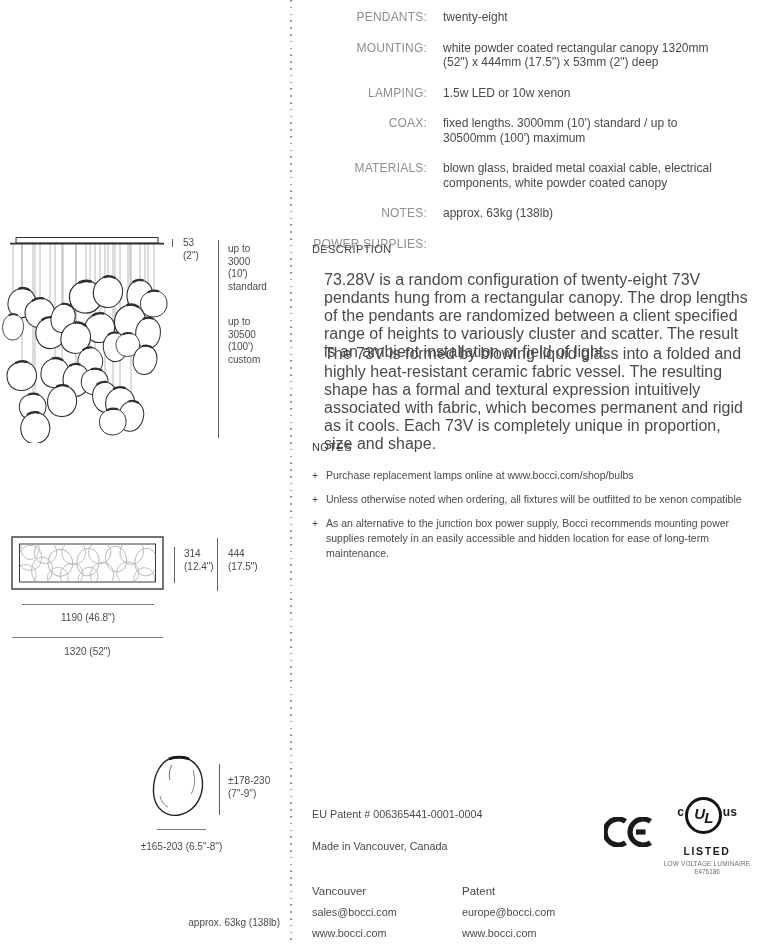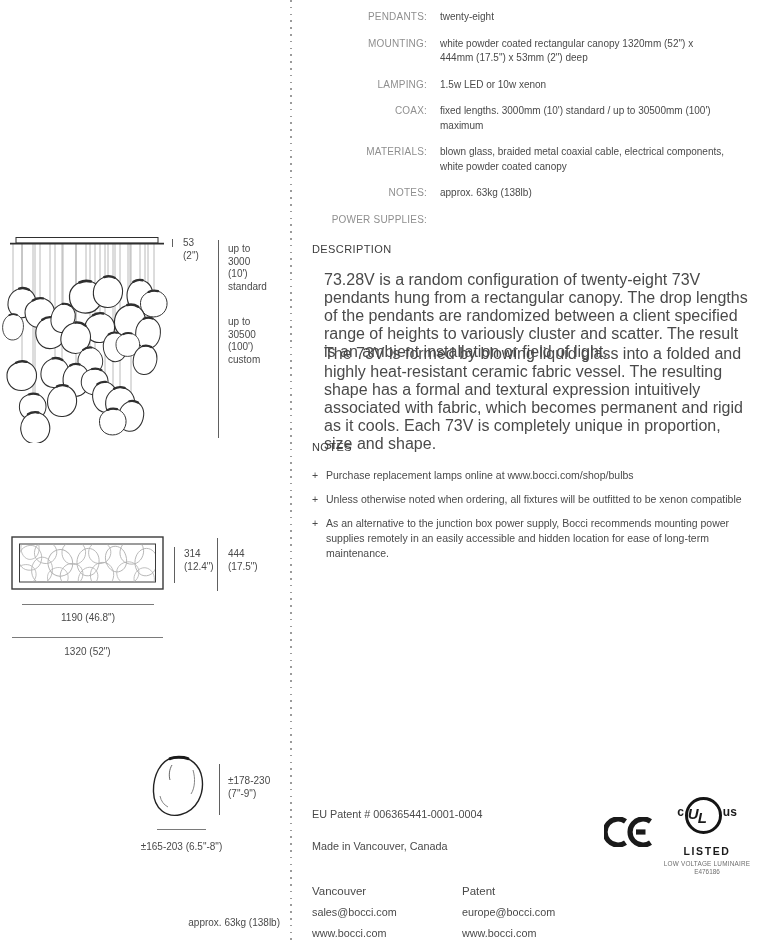--- a/index.html
+++ b/index.html
@@ -19,21 +19,21 @@
   .hline { position:absolute; height:1px; background:#7a7a7a; }
 
   .dim { position:absolute; font-size:10px; line-height:12.5px; color:#4a4a4a; }
   .pre { white-space:pre-line; }
   .ctr { text-align:center; }
   .rgt { text-align:right; }
 
   
   .specs { position:absolute; left:312px; top:10px; width:430px;
     display:grid; grid-template-columns:115px 288px; column-gap:13px; row-gap:12px;
-    font-size:10px; line-height:14.5px; }
+    font-size:12px; line-height:14.5px;gap:16px; }
   .spec-label { color:#8f8f8f; text-align:right; letter-spacing:.2px; }
   .spec-value { color:#4a4a4a; }
 
   .heading { position:absolute; left:312px; font-size:11px; color:#3c3c3c; letter-spacing:.4px; }
   .para { position:absolute; left:324px; width:424px; font-size:16px; line-height:18px; color:#4a4a4a; }
 
   .notes-list { position:absolute; left:312px; top:468px; width:434px; font-size:10.5px; line-height:15px; }
   .note { display:flex; margin-bottom:9px; }
   .note-marker { width:14px; flex:0 0 14px; color:#4a4a4a; }
 
@@ -41,21 +41,21 @@
   .contacts { position:absolute; left:312px; top:881px; display:flex; font-size:10.8px; line-height:21px; }
   .contact-col { width:150px; }
   .contact-city { font-size:11.5px; }
 
   
   .ce-logo { position:absolute; left:604px; top:817px; width:50px; height:30px; }
   .ul-block { position:absolute; left:654px; top:797px; width:106px; text-align:center; color:#1a1a1a; }
   .ul-row { display:flex; justify-content:center; align-items:flex-start; }
   .ul-side { font-weight:bold; font-size:12px; line-height:12px; margin-top:9px; }
   .ul-circle { width:37px; height:37px; border:3.5px solid #141414; border-radius:50%;
-    display:flex; align-items:center; margin:0 1px; }
+    display:flex; align-items:center; justify-content:center; margin:0 1px; }
   .ul-letters { font-weight:bold; font-style:italic; font-size:15px; letter-spacing:-1px; }
   .ul-letters .u { position:relative; top:-2px; } .ul-letters .l { position:relative; top:2px; }
   .ul-listed { font-weight:bold; font-size:10.5px; letter-spacing:1.6px; margin-top:11px; }
   .ul-small { font-size:6.4px; line-height:8px; color:#6e6e6e; margin-top:3px; letter-spacing:.2px; }
   .ul-small2 { font-size:6.4px; line-height:8px; color:#6e6e6e; }
 </style>
 </head>
 <body>
 
 <div class="page">

